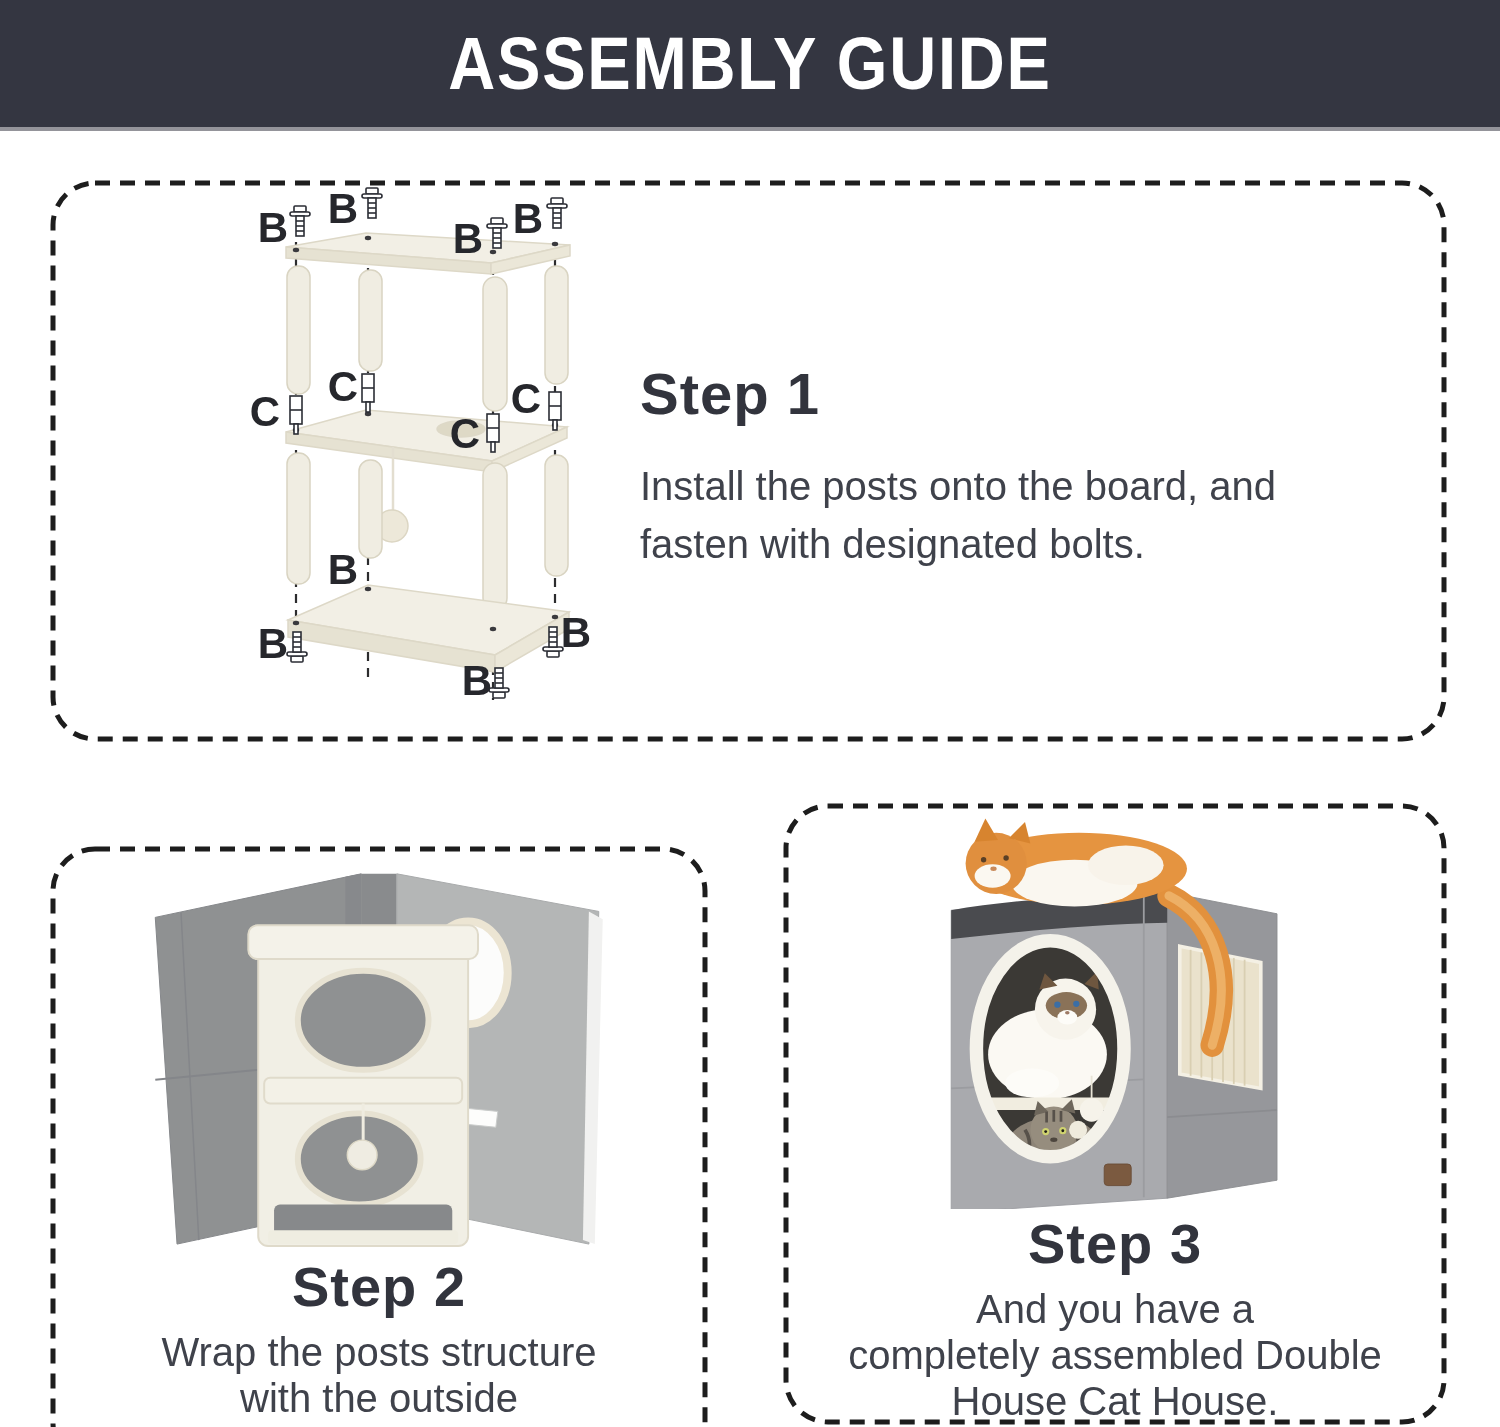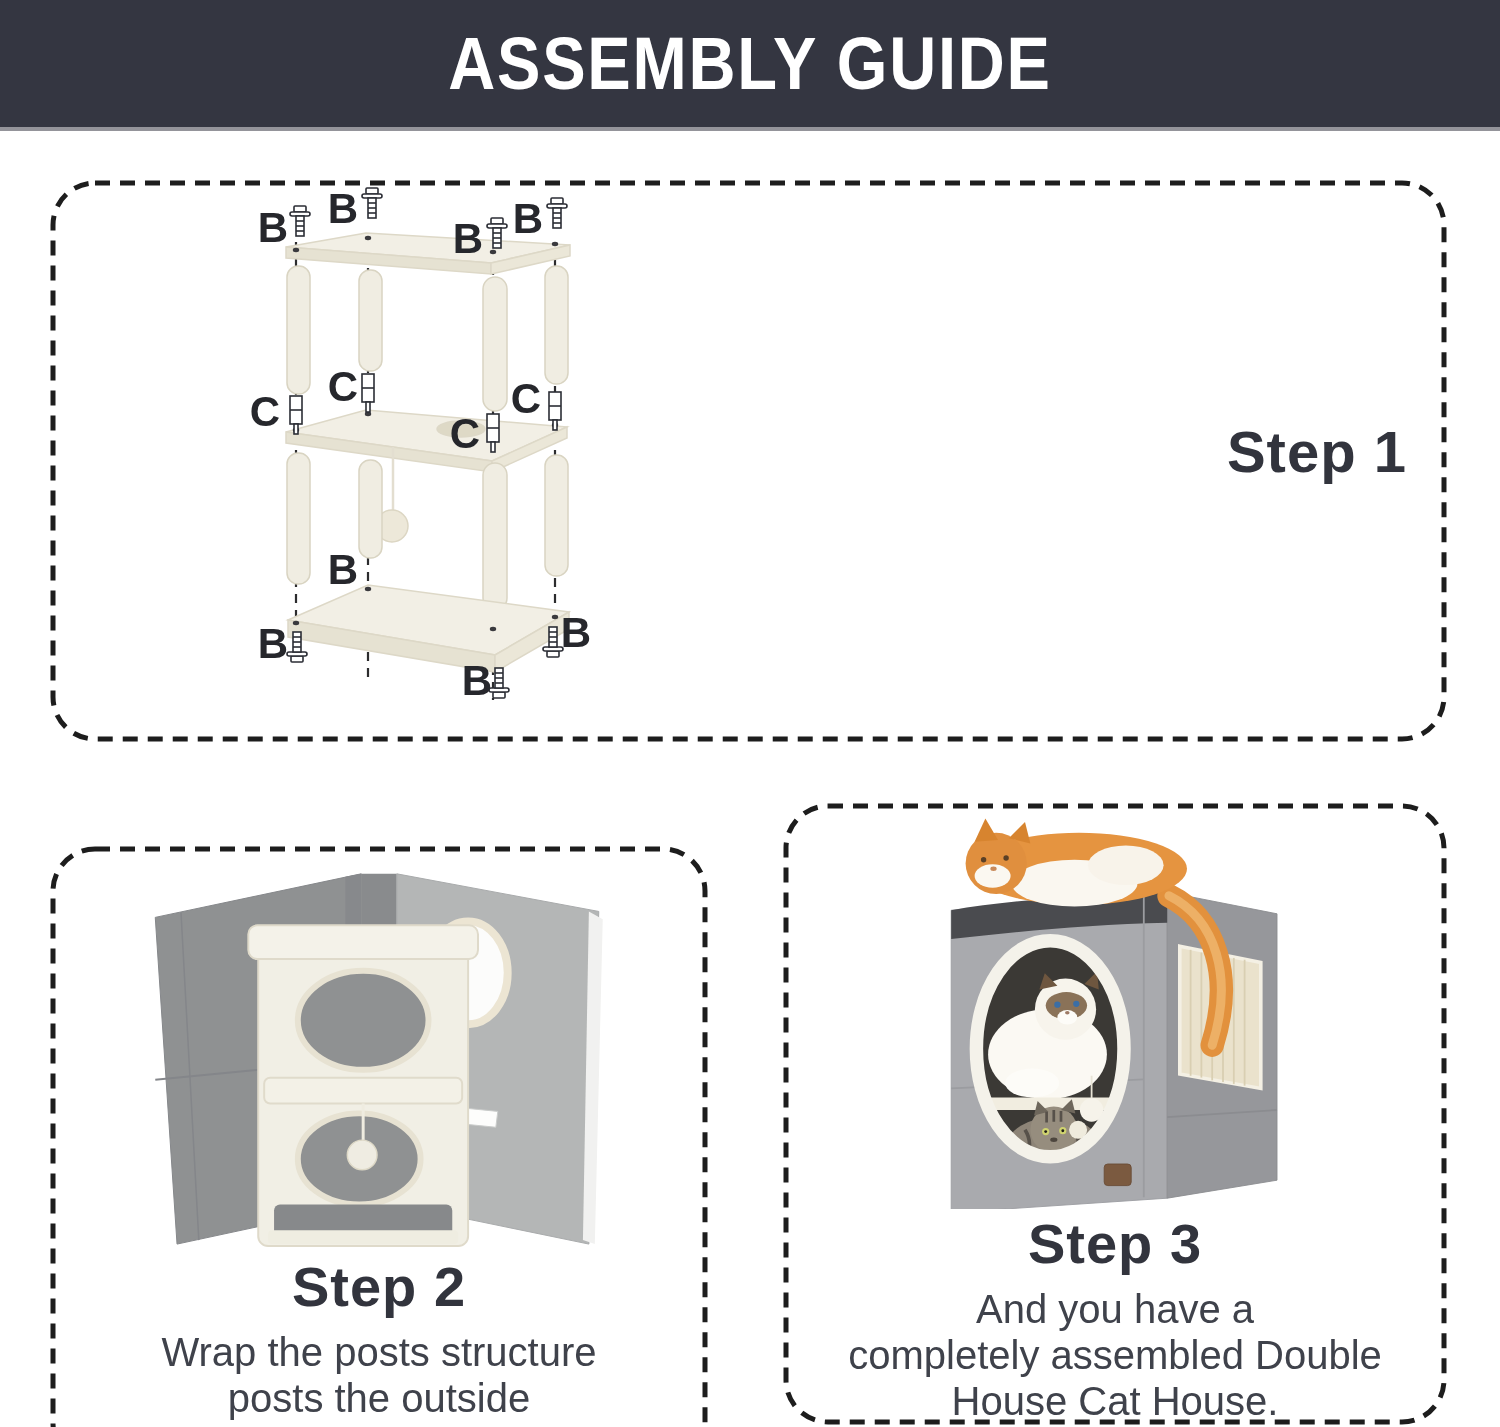--- a/index.html
+++ b/index.html
@@ -17,21 +17,21 @@
     letter-spacing:2px;transform:scaleX(.88);white-space:nowrap;
   }
   .box{position:absolute;}
   .border-svg{position:absolute;left:0;top:0;width:100%;height:100%;pointer-events:none;}
   #box1{left:50px;top:180px;width:1397px;height:562px;}
   #box2{left:50px;top:846px;width:658px;height:622px;}
   #box3{left:783px;top:803px;width:664px;height:622px;}
   .diagram-svg{position:absolute;left:18px;top:0;}
   .step1-text{
     position:absolute;left:590px;right:40px;top:0;bottom:0;
-    display:flex;flex-direction:column;justify-content:center;align-items:flex-end;
+    display:flex;flex-direction:column;justify-content:center;align-items:flex-start;
     text-align:center;padding-top:10px;
   }
   .step-heading{
     margin:0 0 30px 0;font-size:58px;font-weight:bold;color:#32343d;letter-spacing:1px;
   }
   .step-line{font-size:40px;color:#3f424b;line-height:58px;white-space:nowrap;}
   .vbox{
     display:flex;flex-direction:column;align-items:center;text-align:center;
     width:100%;height:100%;padding-top:10px;box-sizing:border-box;
   }
@@ -154,20 +154,22 @@
       <text x="409" y="515">B</text>
       <text x="197" y="246">C</text>
       <text x="275" y="221">C</text>
       <text x="397" y="268">C</text>
       <text x="458" y="233">C</text>
     </g>
   </svg>
 
   <div class="step1-text">
     <h2 class="step-heading">Step 1</h2>
+    <div class="step-line">Install the posts onto the board, and</div>
+    <div class="step-line">fasten with designated bolts.</div>
   </div>
 </section>
 
 <section class="box" id="box2">
   <svg class="border-svg" viewBox="0 0 658 622">
     <rect x="3" y="3" width="652" height="616" rx="42" fill="none" stroke="#1d1d1d" stroke-width="5" stroke-dasharray="15 10"></rect>
   </svg>
   <div class="vbox">
     <svg class="illus" width="480" height="396" viewBox="0 0 480 400">
 
@@ -194,21 +196,21 @@
         <rect x="124" y="224" width="200" height="26" rx="6" fill="#f3f1e7" stroke="#e0dbcb" stroke-width="2"></rect>
         <ellipse cx="220" cy="306" rx="62" ry="46" fill="#8f9192" stroke="#e7e2d2" stroke-width="6"></ellipse>
         <rect x="134" y="352" width="180" height="32" rx="6" fill="#87898b"></rect>
         <rect x="128" y="378" width="192" height="14" rx="4" fill="#efede1"></rect>
         <line x1="224" y1="250" x2="224" y2="290" stroke="#efece0" stroke-width="3"></line>
         <circle cx="223" cy="302" r="15" fill="#efece2" stroke="#ded9c7" stroke-width="1.5"></circle>
       </g>
     </svg>
     <h2 class="step-heading">Step 2</h2>
     <div class="step-line">Wrap the posts structure</div>
-    <div class="step-line">posts the outside</div>
+    <div class="step-line">with the outside</div>
   </div>
 </section>
 
 <section class="box" id="box3">
   <svg class="border-svg" viewBox="0 0 664 622">
     <rect x="3" y="3" width="658" height="616" rx="42" fill="none" stroke="#1d1d1d" stroke-width="5" stroke-dasharray="15 10"></rect>
   </svg>
   <div class="vbox">
     <svg class="illus" width="470" height="396" viewBox="0 0 480 440">
       <defs>

